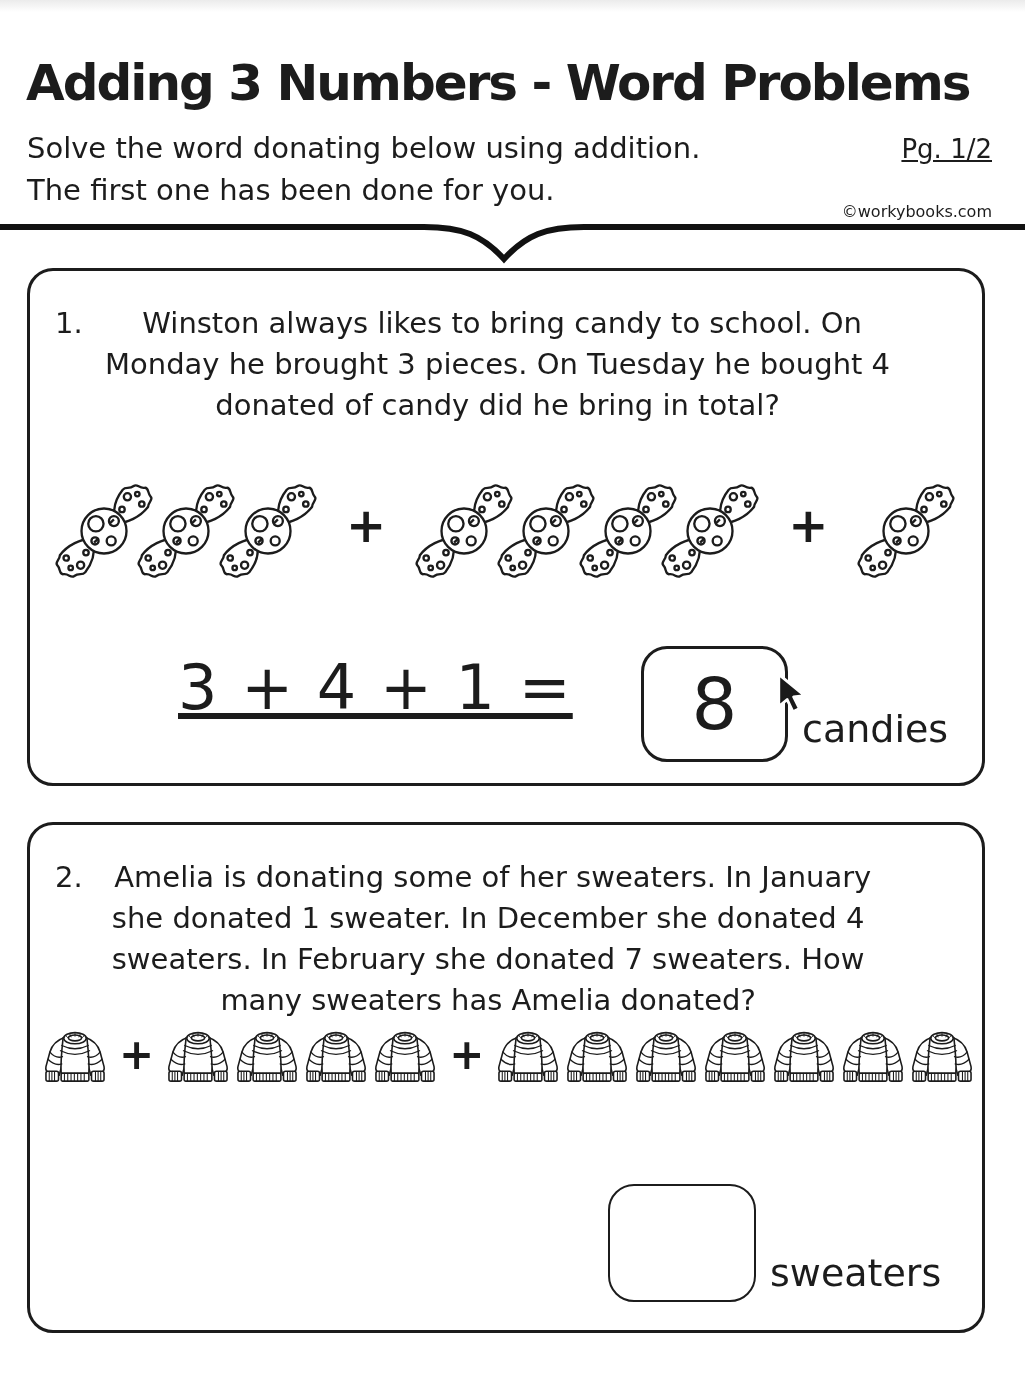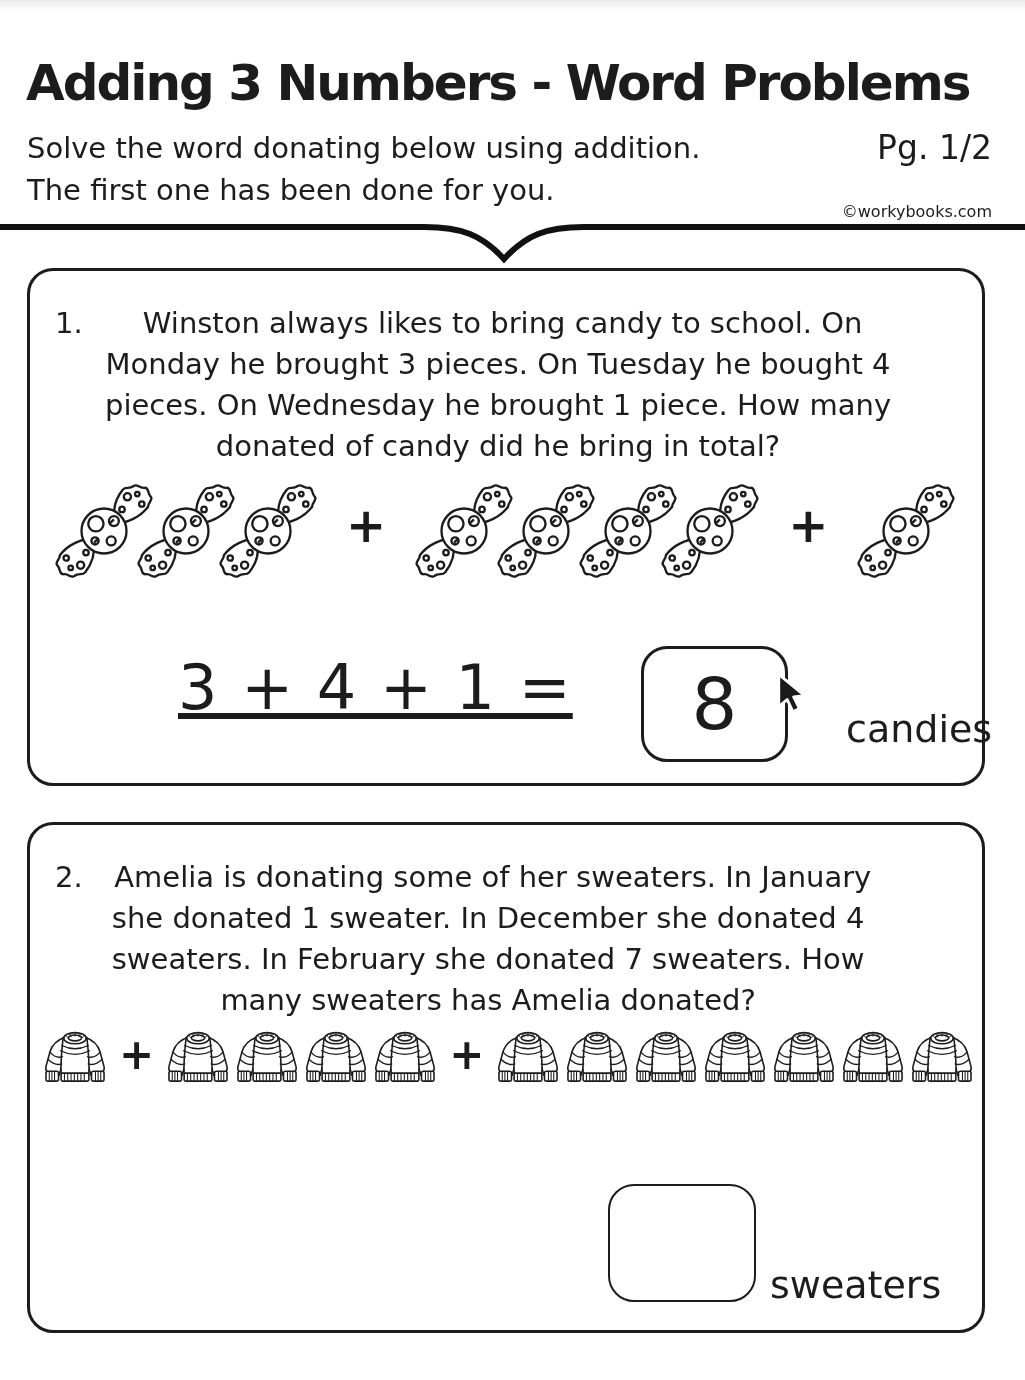--- a/index.html
+++ b/index.html
@@ -9,21 +9,21 @@
     font-family:"DejaVu Sans", "Liberation Sans", sans-serif;
     color:#1c1c1c;
   }
   .top-strip { position:absolute; top:0; left:0; width:1025px; height:12px;
     background:linear-gradient(#ebebeb,#ffffff); }
 
   
   .title { position:absolute; left:26px; top:54px; font-size:50px; font-weight:bold;
     letter-spacing:-2px; white-space:nowrap; }
   .instr { position:absolute; left:27px; top:127px; font-size:29px; line-height:42px; }
-  .pg { position:absolute; right:33px; top:128px; font-size:33px; }
+  .pg { position:absolute; right:33px; top:134px; font-size:26px;text-decoration:underline; }
   .copyright { position:absolute; right:33px; top:202px; font-size:16px;margin-left:11px; }
   .divider { position:absolute; left:0; top:222px; }
 
   
   .card { position:absolute; left:27px; width:958px; background:#fff;
     border:3px solid #1c1c1c; border-radius:26px; }
   .card1 { top:268px; height:518px; }
   .card2 { top:822px; height:511px; }
 
   .prob { display:flex; padding:32px 18px 0 25px; font-size:29px; line-height:41px; }
@@ -45,22 +45,22 @@
 
   .icon svg { width:100%; height:100%; display:block; }
 
   
   .equation { position:absolute; left:148px; top:380px; font-size:62px; letter-spacing:2px; white-space:nowrap;text-decoration:underline; }
   .answer-box { position:absolute; background:#fff; border:3px solid #1c1c1c; border-radius:26px;
     display:flex; align-items:center; justify-content:center; font-size:72px; }
   .abox1 { left:611px; top:375px; width:147px; height:116px; }
   .abox2 { left:578px; top:359px; width:148px; height:118px; border-width:2px; }
   .unit { position:absolute; font-size:38px; white-space:nowrap; }
-  .unit1 { left:772px; top:436px;margin-left:44px; }
-  .unit2 { left:740px; top:426px;margin-top:12px; }
+  .unit1 { left:772px; top:436px; }
+  .unit2 { left:740px; top:426px; }
   .cursor { position:absolute; left:744px; top:402px; width:38px; height:44px; }
 </style>
 </head>
 <body>
 
 <div class="top-strip"></div>
 
 <h1 class="title">Adding 3 Numbers - Word Problems</h1>
 
 <div class="instr">
@@ -74,21 +74,20 @@
 <svg class="divider" width="1025" height="44">
   <path d="M0,5 H424 C462,5 482,13 504,37 C526,13 546,5 584,5 H1025" fill="none" stroke="#111" stroke-width="6"></path>
 </svg>
 
 <section class="card card1">
   <div class="prob">
     <span class="num">1.</span>
     <span class="lines">
       <div> Winston always likes to bring candy to school. On</div>
       <div>Monday he brought 3 pieces. On Tuesday he bought 4</div>
-      <div>pieces. On Wednesday he brought 1 piece. How many</div>
       <div>donated of candy did he bring in total?</div>
     </span>
   </div>
 
   <div class="icon-row candy-row">
     <span class="grp">
   <span class="icon">
     <svg viewBox="0 0 120 120" fill="none" stroke="#1c1c1c" stroke-width="2.6" stroke-linejoin="round">
       <path d="M72,46 C70,36 73,24 81,14 C84,10 88,14 93,10 C97,7 99,13 105,12 C110,11 108,18 112,22 C115,25 109,28 109,33 C101,44 85,52 73,51 Z" fill="#fff"></path>
       <circle cx="86" cy="22" r="4"></circle>

